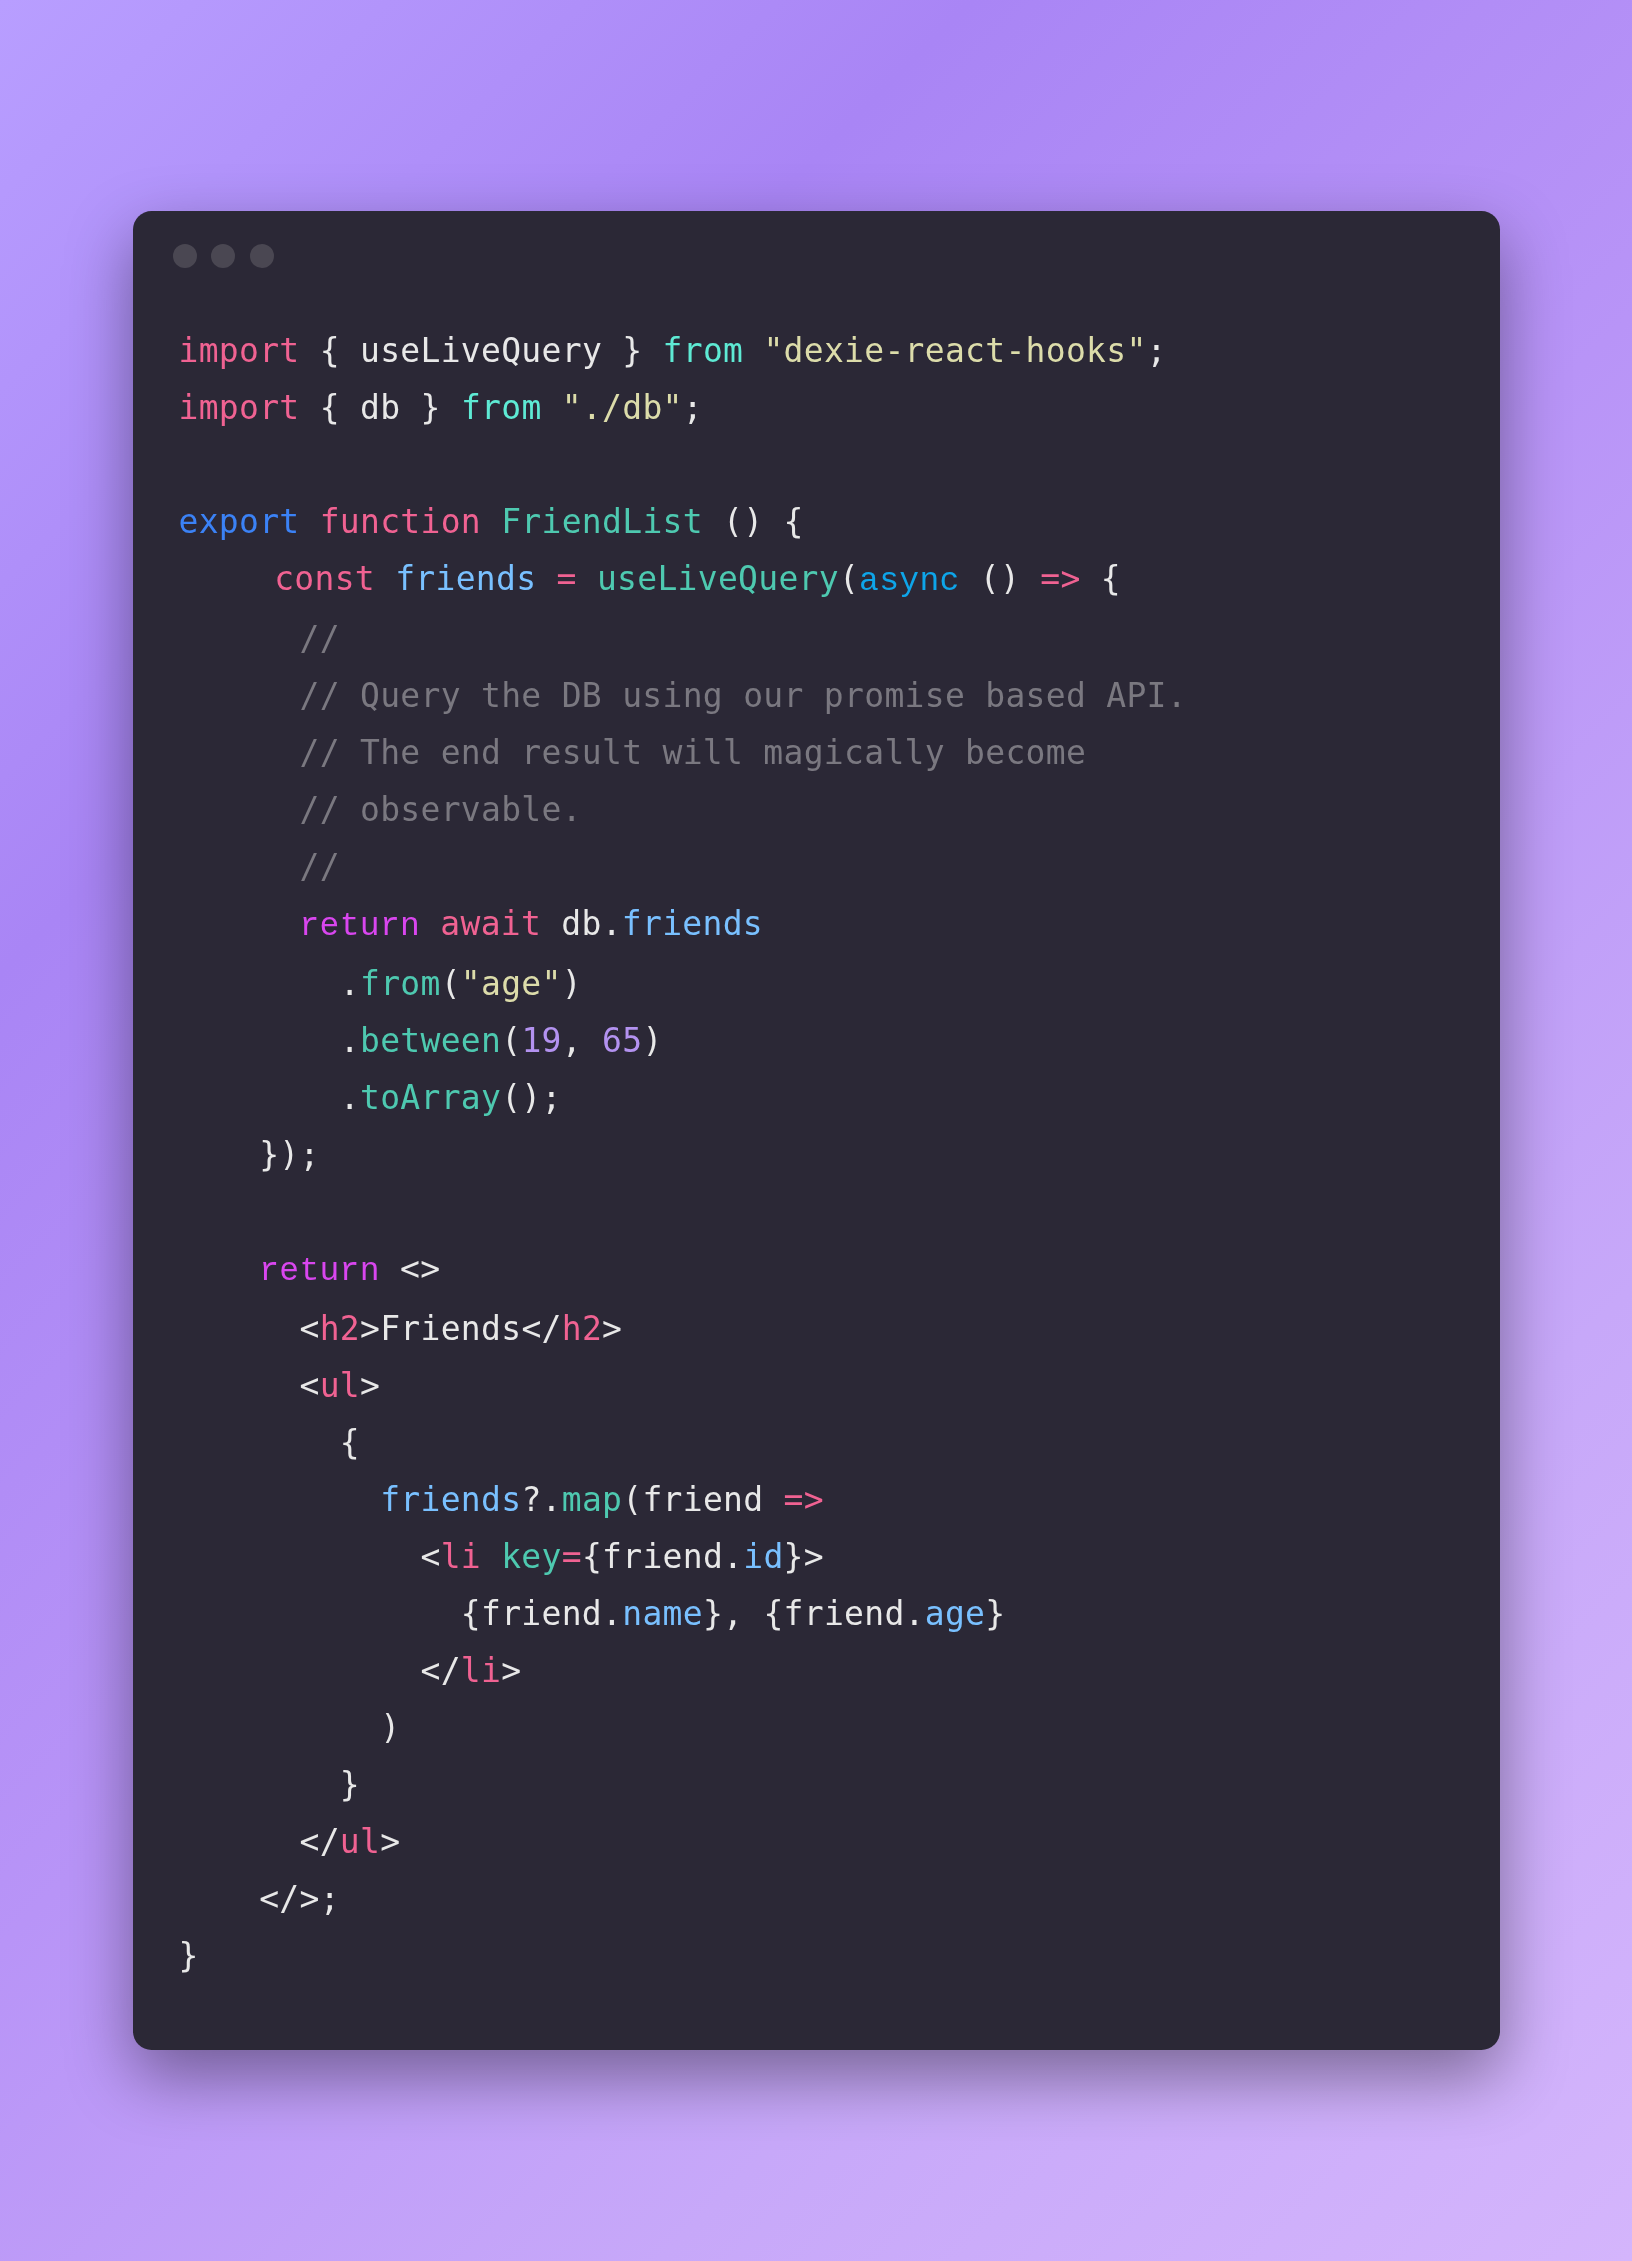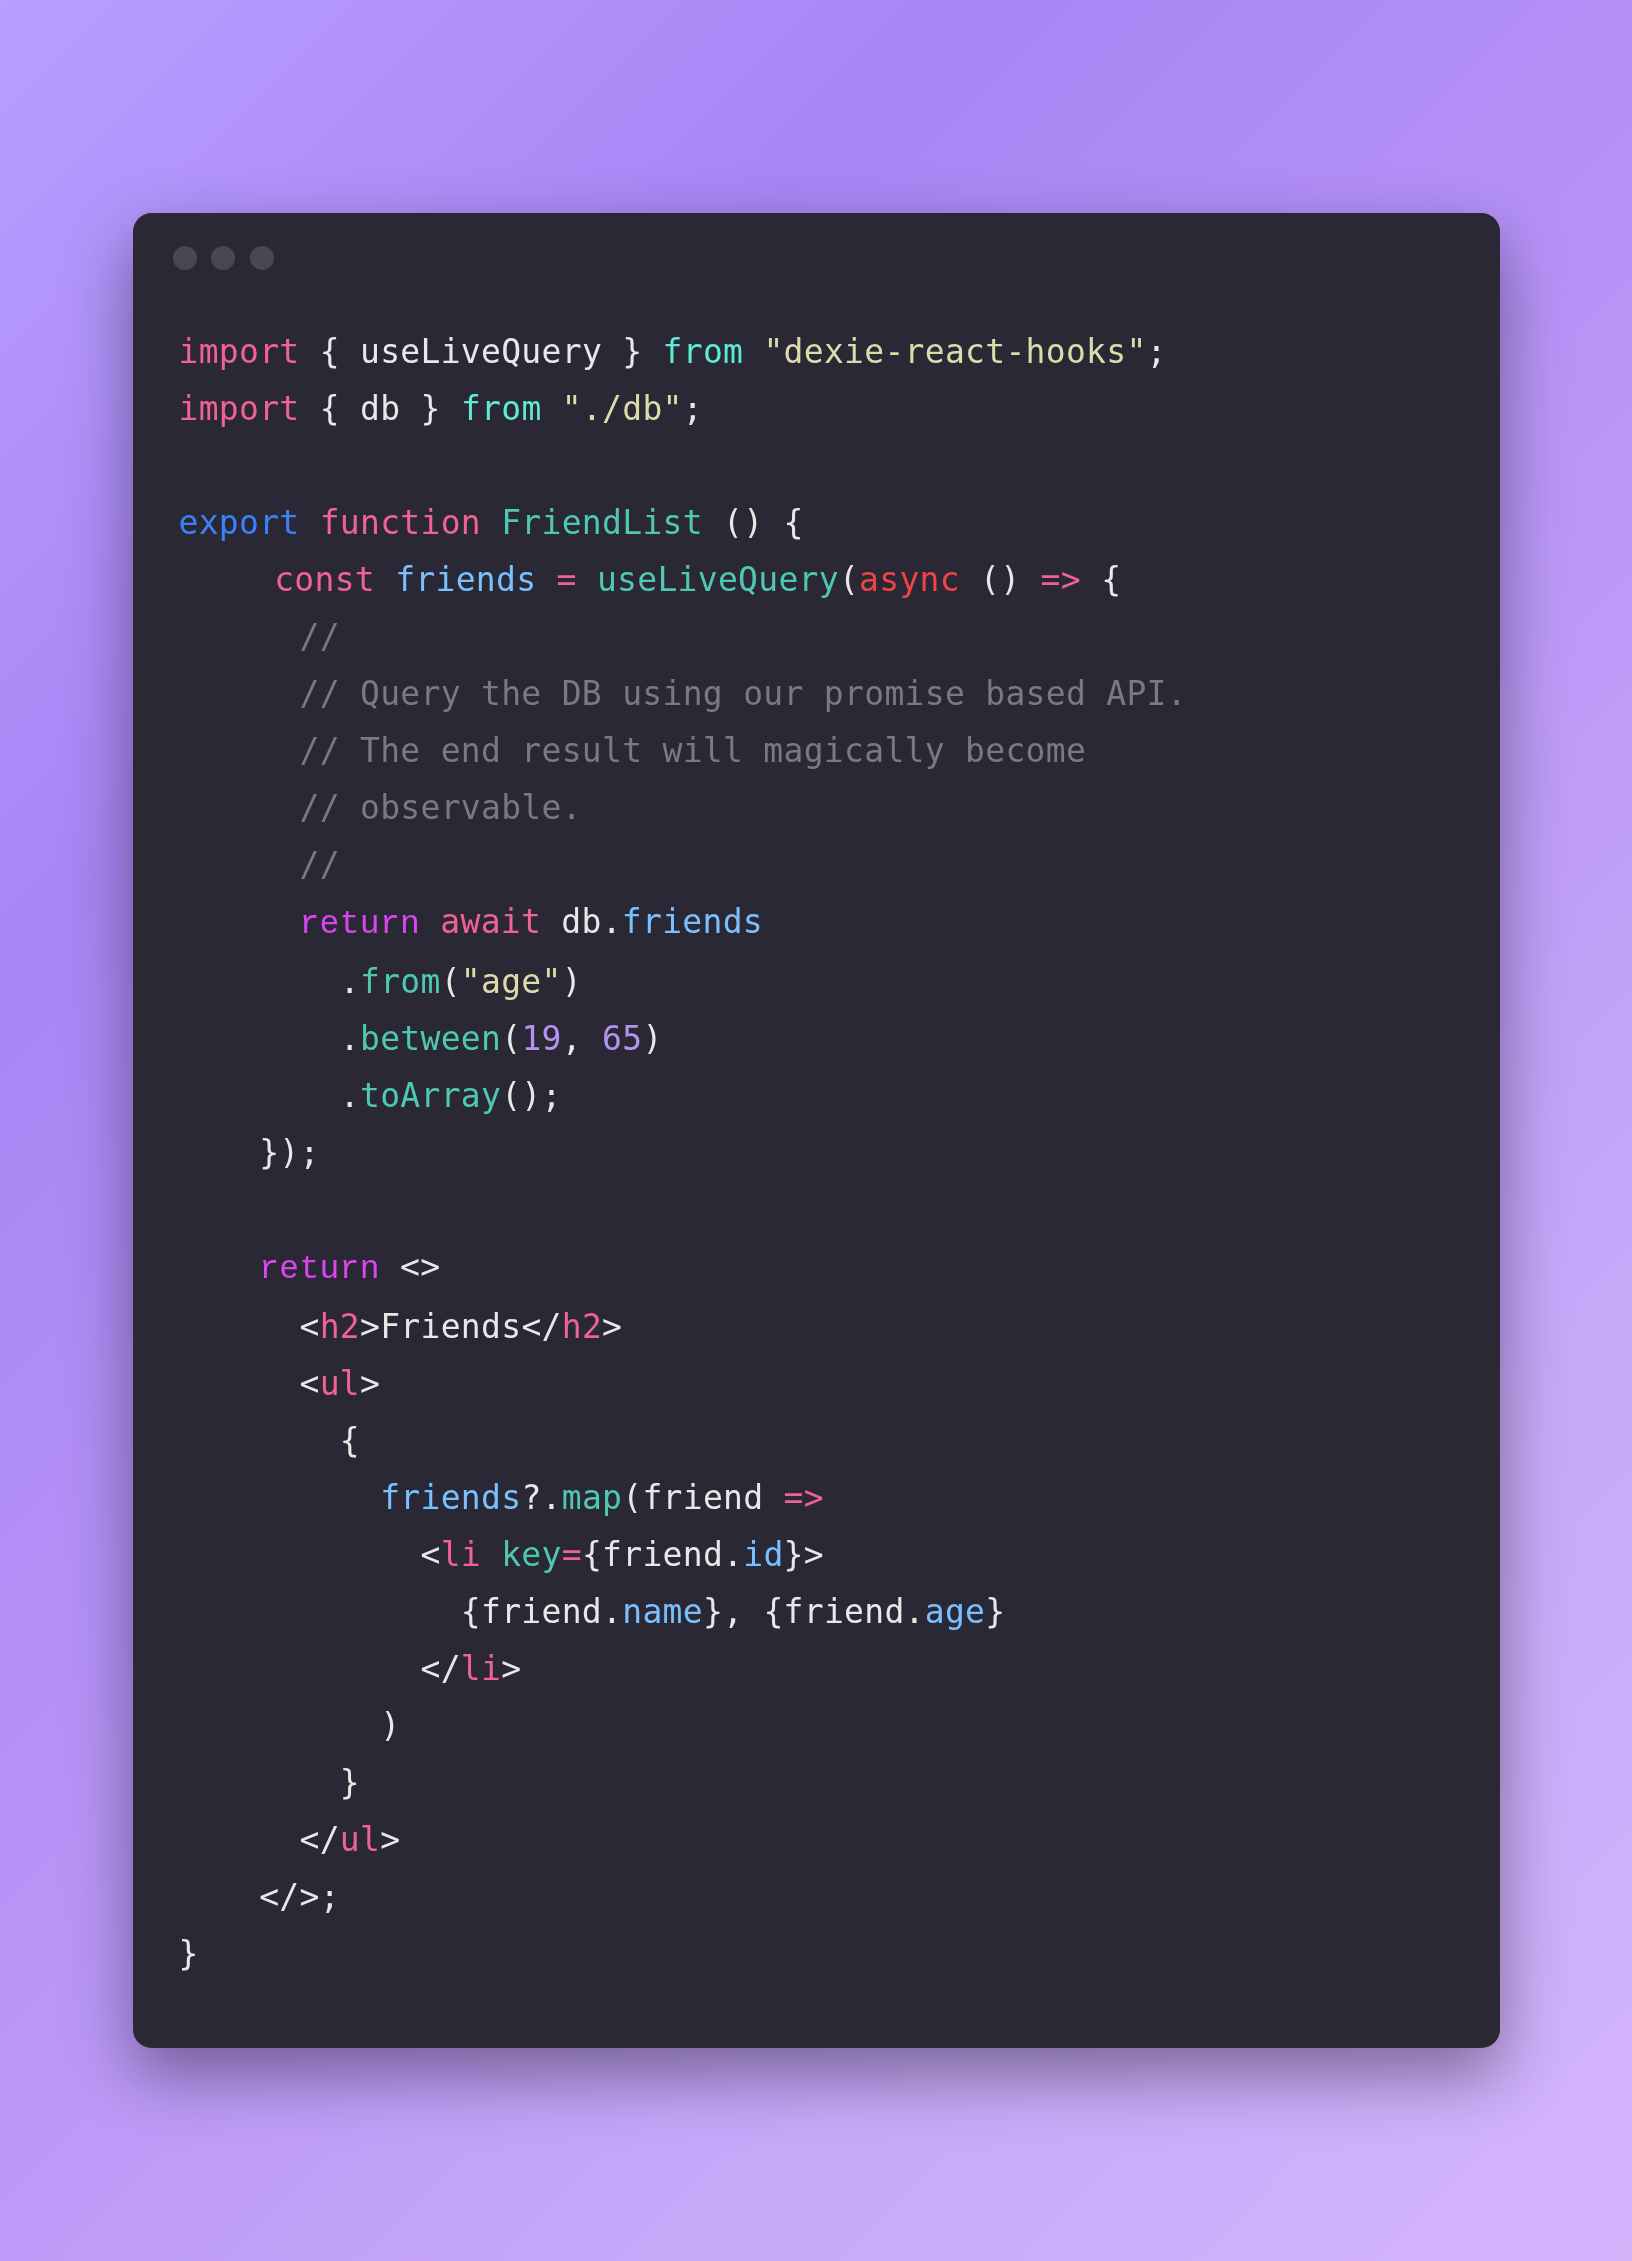--- a/index.html
+++ b/index.html
@@ -46,21 +46,21 @@
       line-height: 57px;
       color: #e8e8e8;
       white-space: pre;
       letter-spacing: 0.3px;
     }
 
     .kw-import { color: #f06292; }
     .kw-export { color: #3b82f6; }
     .kw-function { color: #f06292; }
     .kw-const { color: #f06292; margin-left: 15px; }
-    .kw-async { color: #ef4444; }
+    .kw-async { color: #0ea5e9; font-family: Liberation Mono, monospace; }
     .kw-return { color: #d946ef; font-family: Liberation Mono, monospace; }
     .kw-await { color: #f06292; }
     .kw-from { color: #5eead4; }
 
     .brace { color: #e8e8e8; }
     .paren { color: #e8e8e8; }
     .semi { color: #e8e8e8; }
     .comma { color: #e8e8e8; }
     .dot { color: #e8e8e8; }
     .arrow { color: #f06292; }

